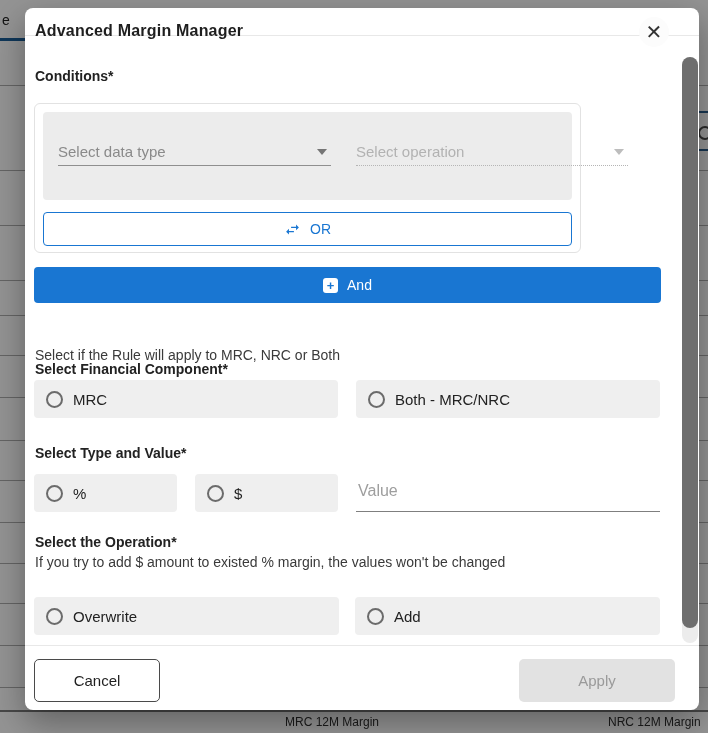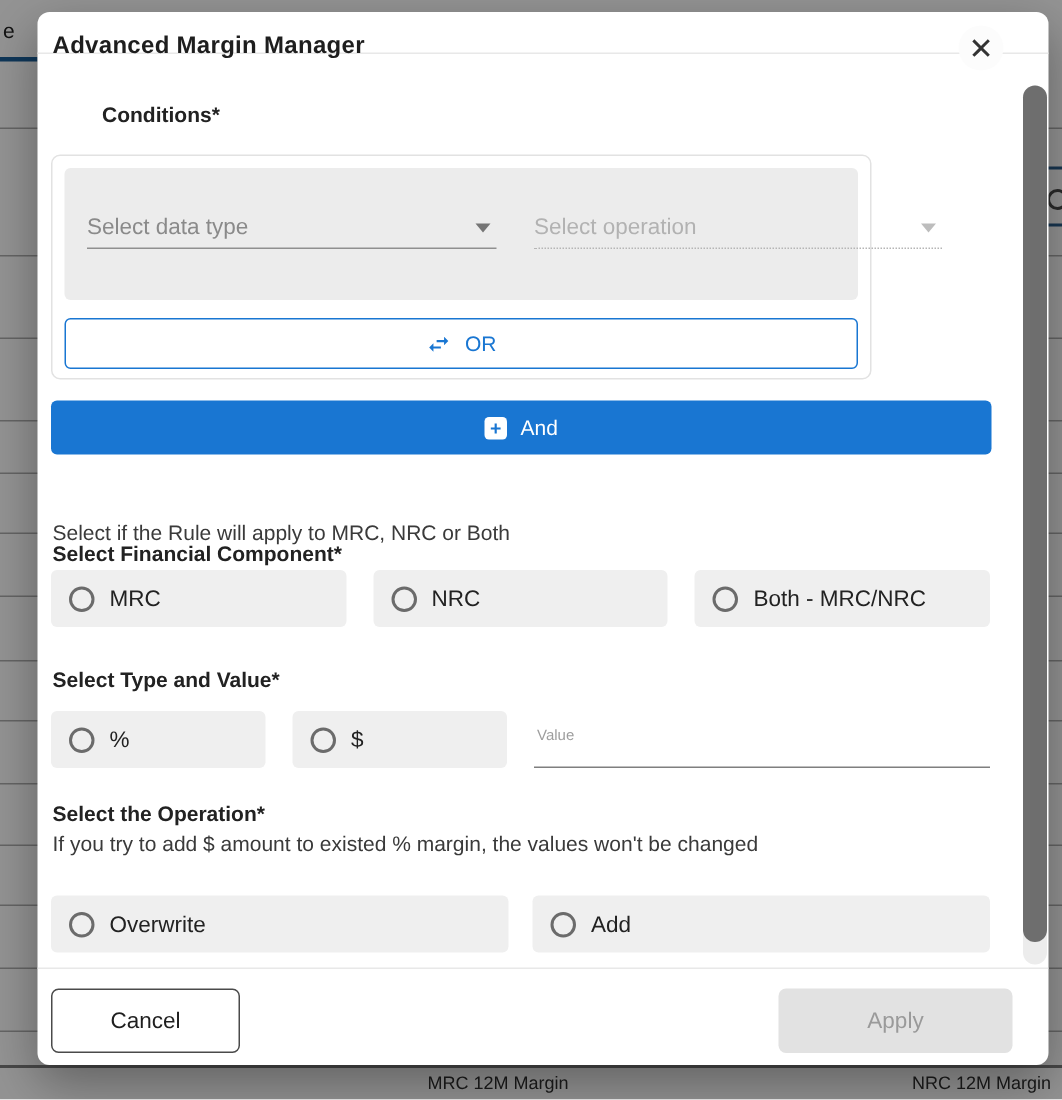--- a/index.html
+++ b/index.html
@@ -84,21 +84,21 @@
     background:#efefef; border-radius:4px;
     display:flex; align-items:center; padding-left:12px; gap:10px; cursor:pointer;
   }
   .opt.grow { flex:1; }
   .opt.fixed { width:143px; flex:none; }
   .radio { width:17px; height:17px; border:2px solid #6b6b6b; border-radius:50%; background:transparent; flex:none; }
   .opt-label { font-size:15px; color:#222; }
   .value-input {
     flex:1; align-self:stretch;
     border:none; border-bottom:1px solid #7f7f7f; background:transparent;
-    font-size:10px; color:#222; padding:0 0 4px 2px; outline:none;
+    font-size:16px; color:#222; padding:0 0 4px 2px; outline:none;
   }
   .value-input::placeholder { color:#9e9e9e; }
 
   .footer-divider { position:absolute; left:0; right:0; top:637px; height:1px; background:#e8e8e8; }
   .cancel-btn {
     position:absolute; left:9px; top:651px; width:126px; height:43px;
     background:#fff; border:1px solid #4a4a4a; border-radius:5px;
     font-size:15px; color:#1f1f1f; cursor:pointer;
     display:flex; align-items:center; justify-content:center;
     font-family:"Liberation Sans", sans-serif;
@@ -144,21 +144,21 @@
 
 <div class="overlay"></div>
 
 <div class="modal">
 
   <div class="modal-header">
     <div class="modal-title">Advanced Margin Manager</div>
     <div class="close-btn">✕</div>
   </div>
 
-  <div class="section-label" style="top:60px;margin-left:33px;">Conditions*</div>
+  <div class="section-label" style="top:60px;">Conditions*</div>
 
   <div class="cond-card">
     <div class="cond-gray">
       <div class="dd-field f1">
         <span class="dd-text">Select data type</span>
         <span class="dd-arrow"></span>
       </div>
       <div class="dd-field f2">
         <span class="dd-text">Select operation</span>
         <span class="dd-arrow"></span>
@@ -180,24 +180,20 @@
   <div class="section-label" style="top:317px;margin-top:36px;">Select Financial Component*</div>
   <div class="section-desc" style="top:339px;">Select if the Rule will apply to MRC, NRC or Both</div>
 
   <div class="row row-3" style="top:372px;border-radius:17px;">
     <div class="opt grow">
       <span class="radio"></span>
       <span class="opt-label">MRC</span>
     </div>
     <div class="opt grow">
       <span class="radio"></span>
-      <span class="opt-label">NRC</span>
-    </div>
-    <div class="opt grow">
-      <span class="radio"></span>
       <span class="opt-label">Both - MRC/NRC</span>
     </div>
   </div>
 
   <div class="section-label" style="top:437px;">Select Type and Value*</div>
 
   <div class="row row-2" style="top:466px;">
     <div class="opt fixed">
       <span class="radio"></span>
       <span class="opt-label">%</span>

